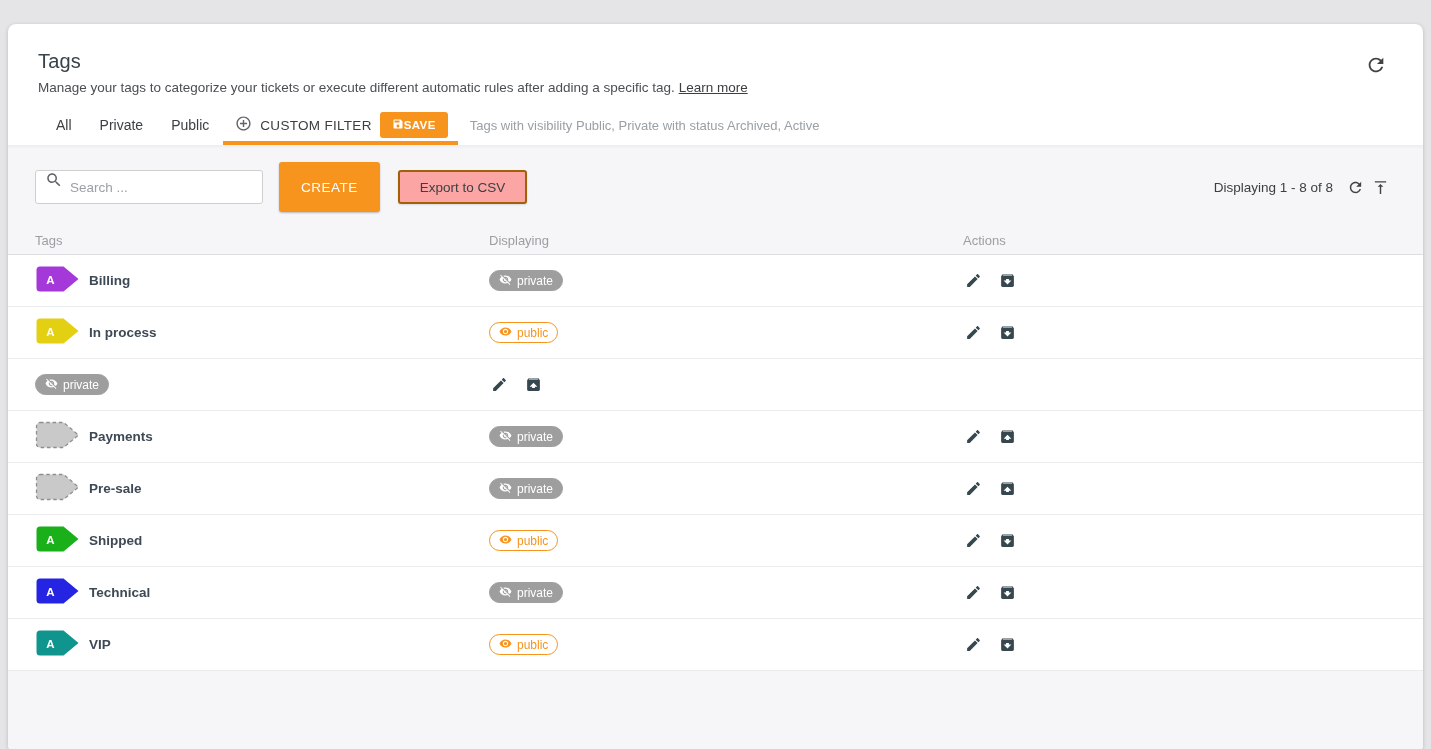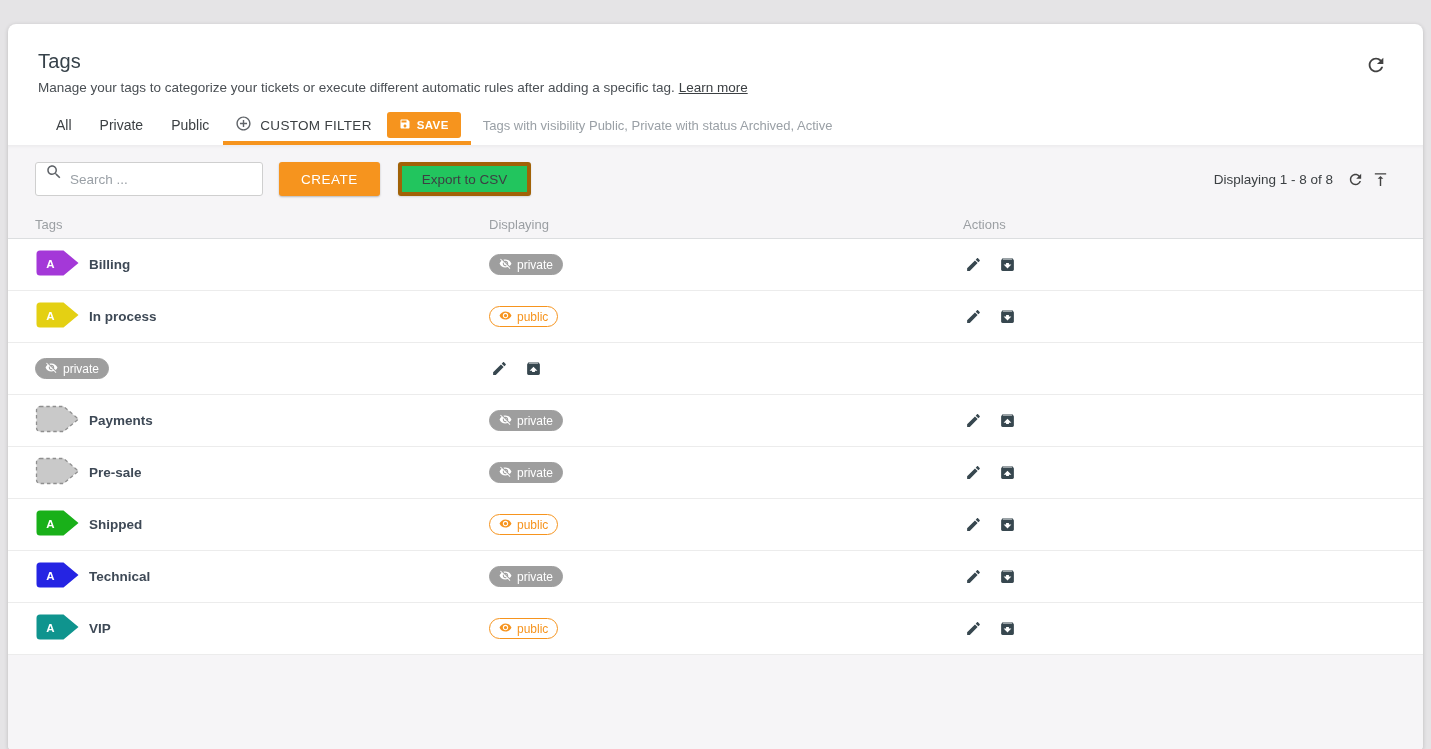--- a/index.html
+++ b/index.html
@@ -22,50 +22,50 @@
   .page-desc { margin-top:7px; font-size:13.5px; color:#4a4f54; }
   .page-desc a { color:#3c4043; text-decoration:underline; cursor:pointer; }
   .icon-btn { background:none; border:none; cursor:pointer; padding:4px; line-height:0; }
   
   .tabbar { display:flex; align-items:stretch; height:40px; padding-left:34px; }
   .tab { display:flex; align-items:center; padding:0 14px; font-size:14px; color:#3c4043; cursor:pointer; position:relative; }
   .tab-custom { display:flex; align-items:center; gap:8px; padding:0 10px 0 12px; cursor:pointer; position:relative; }
   .tab-custom .cf-label { font-size:13.5px; color:#3c4043; letter-spacing:.3px; }
   .tab-custom.active::after { content:""; position:absolute; left:0; right:0; bottom:0; height:4px; background:var(--accent,#f6941e); }
   .save-btn {
-    display:inline-flex; align-items:center; gap:6px;
+    display:inline-flex; align-items:center; 
     background:var(--accent,#f6941e); color:#fff; border:none; border-radius:3px;
     font-size:11.5px; font-weight:700; letter-spacing:.4px;
-    padding:6px 12px; cursor:pointer; font-family:inherit;margin-left:7px;
+    padding:6px 12px; cursor:pointer; font-family:inherit;
   }
   .filter-desc { display:flex; align-items:center; margin-left:12px; font-size:13px; color:#9aa0a6; }
   
   .toolbar {
     background:#f6f5f7; padding:17px 30px 14px 27px;
     display:flex; align-items:center;
     box-shadow:inset 0 4px 4px -3px rgba(0,0,0,.06);
   }
   .search-box {
     width:228px; height:34px; background:#fff; border:1px solid #cfcfcf; border-radius:3px;
     display:flex; padding:0 8px 0 9px; gap:7px;
   }
   .search-box input {
     border:none; outline:none; flex:1; font-size:13.5px; color:#444; background:transparent;
     font-family:inherit;
   }
   .search-box input::placeholder { color:#9aa0a6; }
   .create-btn {
-    margin-left:16px; height:34px; padding:0 22px;
+    margin-left:16px; height:50px; padding:0 22px;
     background:var(--accent,#f6941e); color:#fff; border:none; border-radius:3px;
     font-size:13.5px; font-weight:500; letter-spacing:.5px; cursor:pointer; font-family:inherit;
     box-shadow:0 1px 2px rgba(0,0,0,.25);
   }
   .export-btn {
     margin-left:18px; height:34px; padding:0 20px;
-    background:#22c55e; color:#3c4043; border:4px solid #a16207; border-radius:3px;
+    background:#fca5a5; color:#3c4043; border:2px solid #a16207; border-radius:3px;
     font-size:13.5px; cursor:pointer; font-family:inherit;
     box-shadow:0 1px 2px rgba(0,0,0,.12);
   }
   .toolbar-spacer { flex:1; }
   .displaying { font-size:13.5px; color:#3c4043; margin-right:10px; }
   
   .thead, .row {
     display:grid; grid-template-columns:454px 474px 1fr;
     align-items:center; padding-left:27px;
   }

